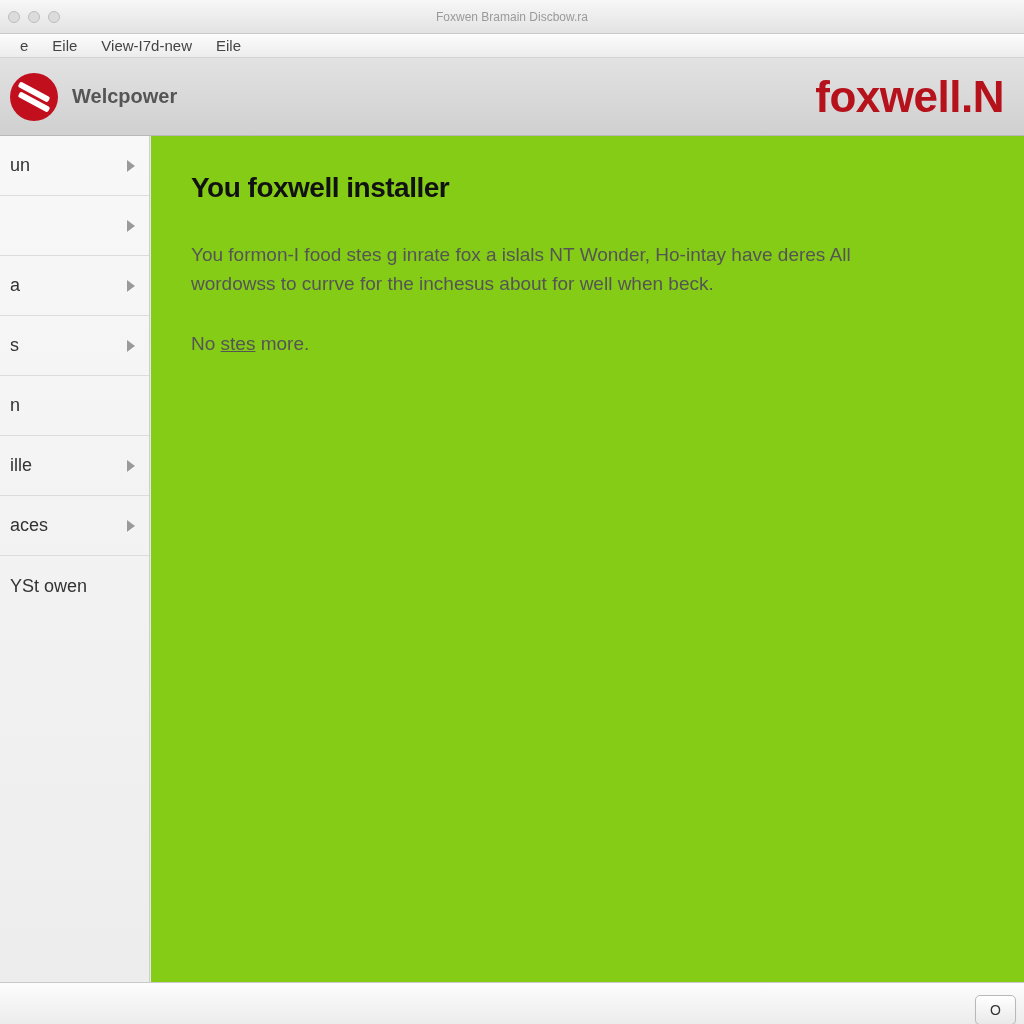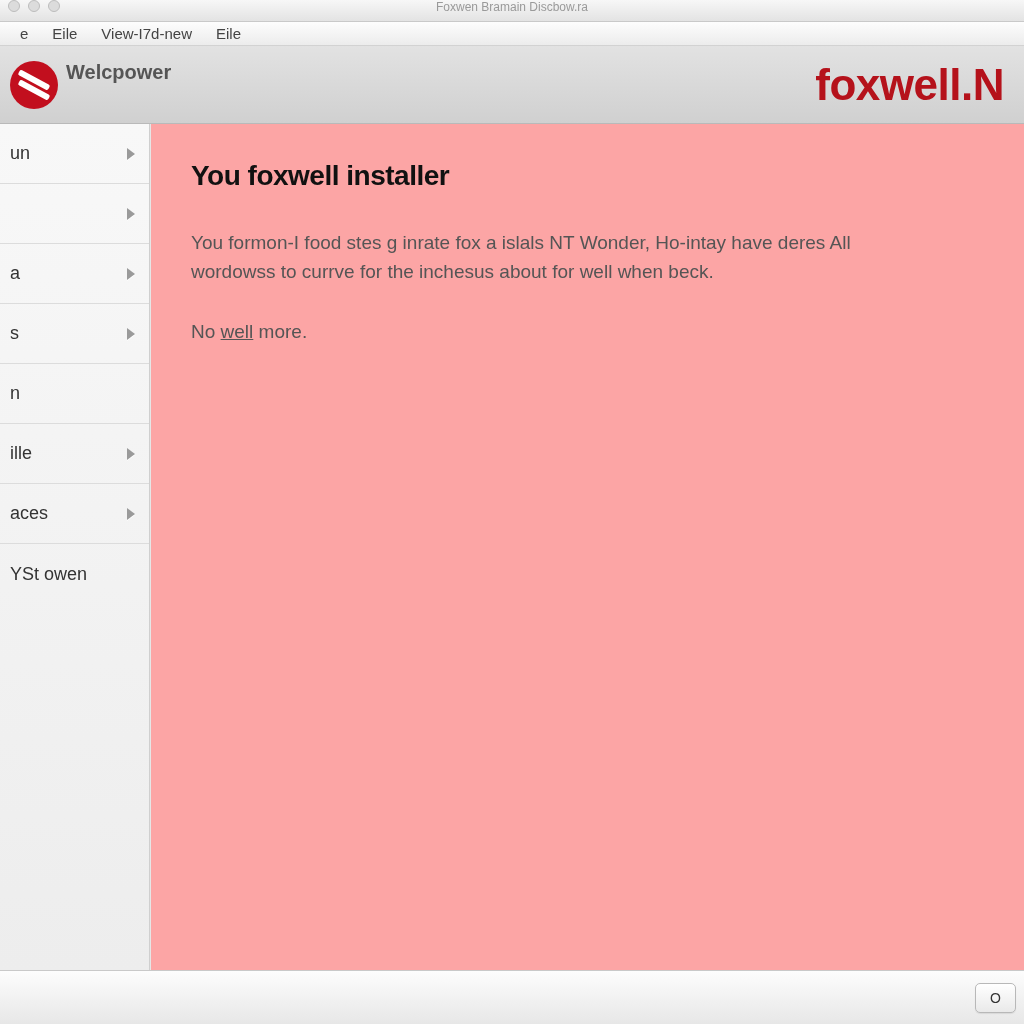--- a/index.html
+++ b/index.html
@@ -1,25 +1,25 @@
 <!DOCTYPE html>
 <html><head>
 <meta charset="utf-8">
 <style>
   * { box-sizing: border-box; margin: 0; padding: 0; }
   html, body { width: 1024px; height: 1024px; overflow: hidden; font-family: "Lucida Grande", "Helvetica Neue", Arial, sans-serif; }
   body { background: #fff; }
 
   
   .titlebar {
-    height: 22px;
+    height: 34px;
     background: linear-gradient(#f7f7f7, #e3e3e3);
     border-bottom: 1px solid #c9c9c9;
     display: flex;
-    align-items: flex-start;
+    align-items: center;
     position: relative;
   }
   .traffic-lights { display: flex; gap: 8px; margin-left: 8px; }
   .tl { width: 12px; height: 12px; border-radius: 50%; background:#dcdcdc; border:1px solid #bdbdbd; }
   .titlebar-title {
     position: absolute; left: 0; right: 0; text-align: center;
     font-size: 12px; color: #9a9a9a; font-weight: 500;
     pointer-events: none;
   }
 
@@ -35,21 +35,21 @@
   .menubar .mi { padding: 2px 4px; cursor: default; }
 
   
   .header {
     height: 78px;
     background: linear-gradient(#e2e2e2, #d0d0d0);
     border-bottom: 1px solid #b9b9b9;
     display: flex; align-items: center;
     padding: 0 20px 0 10px;
   }
-  .logo-wrap { display:flex; align-items:flex-start; gap:8px; }
+  .logo-wrap { display:flex; align-items:center; gap:14px; }
   .logo-circle {
     width: 48px; height: 48px; border-radius: 50%;
     background: #c20f1e;
     position: relative;
   }
   .logo-circle::before, .logo-circle::after{
     content:""; position:absolute; background:#fff; border-radius:2px;
     width:34px; height:6px; left:7px;
   }
   .logo-circle::before{ top:16px; transform:rotate(28deg); }
@@ -87,21 +87,21 @@
   .sidebar-item.noarrow .arrow{ visibility:hidden; }
   .arrow {
     width: 0; height: 0;
     border-top: 6px solid transparent;
     border-bottom: 6px solid transparent;
     border-left: 8px solid #9a9a9a;
     filter: drop-shadow(0 1px 0 #fff);
   }
 
   .content {
-    flex:1; background:#fca5a5; padding: 36px 44px 24px 40px;
+    flex:1; background:#84cc16; padding: 36px 44px 24px 40px;
     border-left: 1px solid #e6e6e6;
     overflow:hidden;
   }
   .content h1 { font-size: 28px; font-weight: 800; color:#111; margin-bottom: 36px; letter-spacing:-0.5px;}
   .content p  { font-size: 19px; color:#555; line-height:1.55; margin-bottom: 30px; max-width: 700px; }
   .content p .us { text-decoration: underline; }
 
   
   .footer {
     height: 54px;
@@ -182,21 +182,21 @@
     <div class="sidebar-item noarrow">
       <span>YSt owen</span>
       <span class="arrow"></span>
     </div>
   </div>
 
   <div class="content">
     <h1>You foxwell installer</h1>
     <p>You formon-I food stes g inrate fox a islals NT Wonder, Ho-intay have deres All wordowss to currve for the inchesus about for well when beck.</p>
     <p>
-      <span>No </span><span class="us">well</span><span> more.</span>
+      <span>No </span><span class="us">stes</span><span> more.</span>
     </p>
   </div>
 
 </div>
 
 <div class="footer">
   <div class="btn">O</div>
 </div>
 
 </body></html>

